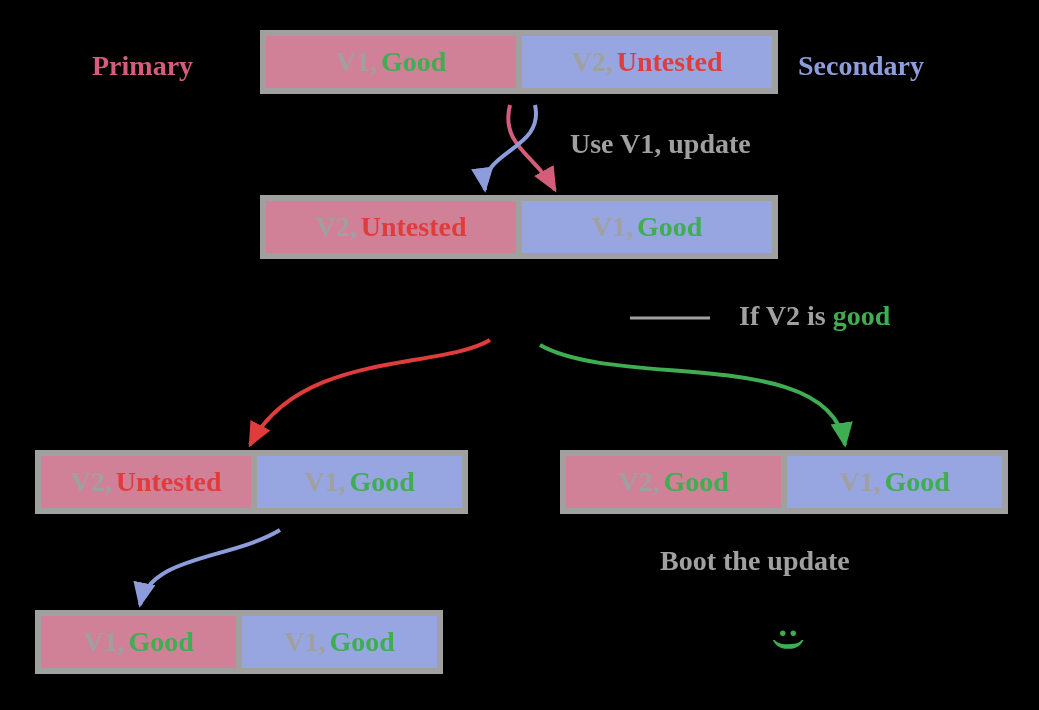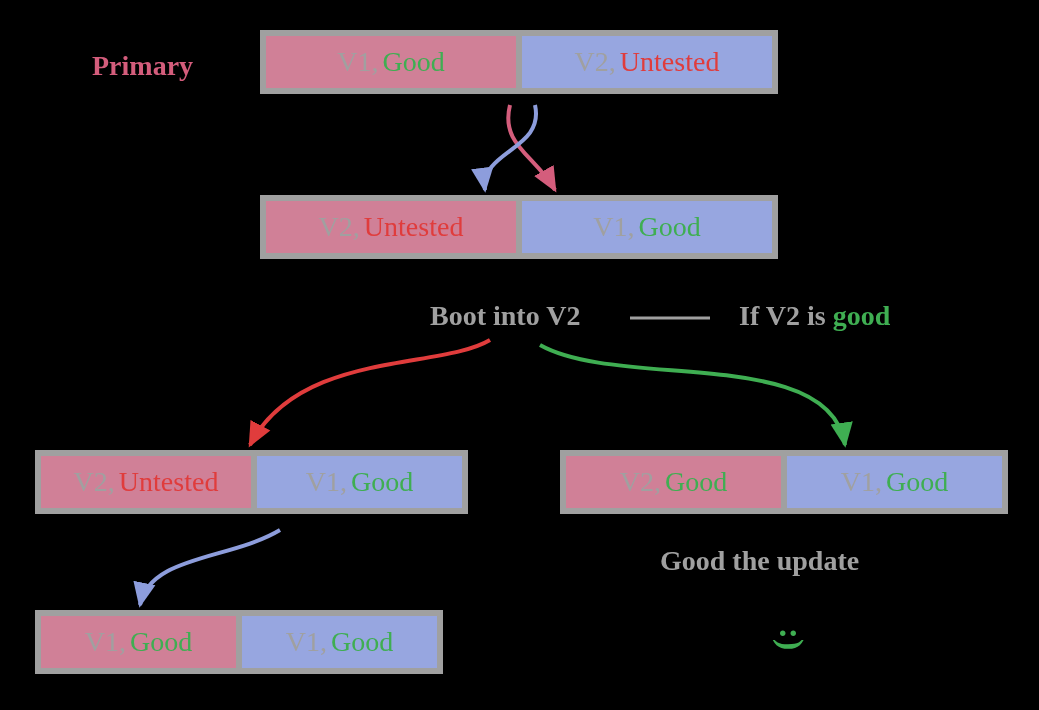--- a/index.html
+++ b/index.html
@@ -23,68 +23,69 @@
     position: absolute;
     display: flex;
     border: 6px solid #a0a0a0;
   }
   .cell {
     display: flex;
     align-items: center;
     justify-content: center;
     gap: 4px;
     font-size: 28px;
-    font-weight: 400;
+    font-weight: 700;
     padding: 10px 8px;
   }
   .cell .v { color: #a0a0a0; }
   .pink { background: #d08097; }
   .blue { background: #97a6e0; }
   .sep { width: 6px; background: #a0a0a0; align-self: stretch; }
 
   svg.arrows {
     position: absolute;
     top: 0; left: 0;
     width: 1039px; height: 710px;
     pointer-events: none;
   }
 </style>
 </head>
 <body>
 
 <div class="stage">
 
   <span class="hand pinktext" style="left:92px; top:50px;">Primary</span>
+  <span class="hand bluetext" style="left:798px; top:50px;">Secondary</span>
 
   <div class="pair" style="left:260px; top:30px;">
     <div class="cell pink" style="width:250px;">
       <span class="v">V1,</span>
       <span class="greentext">Good</span>
     </div>
     <div class="sep"></div>
     <div class="cell blue" style="width:250px;">
       <span class="v">V2,</span>
       <span class="redtext">Untested</span>
     </div>
   </div>
 
+  <span class="hand grey" style="left:570px; top:128px;">Use V1, update</span>
 
   <div class="pair" style="left:260px; top:195px;">
     <div class="cell pink" style="width:250px;">
       <span class="v">V2,</span>
       <span class="redtext">Untested</span>
     </div>
     <div class="sep"></div>
     <div class="cell blue" style="width:250px;">
       <span class="v">V1,</span>
       <span class="greentext">Good</span>
     </div>
   </div>
 
-  <span class="hand grey" style="left:430px; top:300px;">Boot into V2</span>
 
 
   <span class="hand" style="left:739px; top:300px;">
     <span class="grey">If V2 is </span><span class="greentext">good</span>
   </span>
 
   <div class="pair" style="left:35px; top:450px;">
     <div class="cell pink" style="width:210px;">
       <span class="v">V2,</span>
       <span class="redtext">Untested</span>
@@ -101,21 +102,21 @@
       <span class="v">V2,</span>
       <span class="greentext">Good</span>
     </div>
     <div class="sep"></div>
     <div class="cell blue" style="width:215px;">
       <span class="v">V1,</span>
       <span class="greentext">Good</span>
     </div>
   </div>
 
-  <span class="hand grey" style="left:660px; top:545px;">Good the update</span>
+  <span class="hand grey" style="left:660px; top:545px;">Boot the update</span>
 
   <div class="pair" style="left:35px; top:610px;">
     <div class="cell pink" style="width:195px;">
       <span class="v">V1,</span>
       <span class="greentext">Good</span>
     </div>
     <div class="sep"></div>
     <div class="cell blue" style="width:195px;">
       <span class="v">V1,</span>
       <span class="greentext">Good</span>

